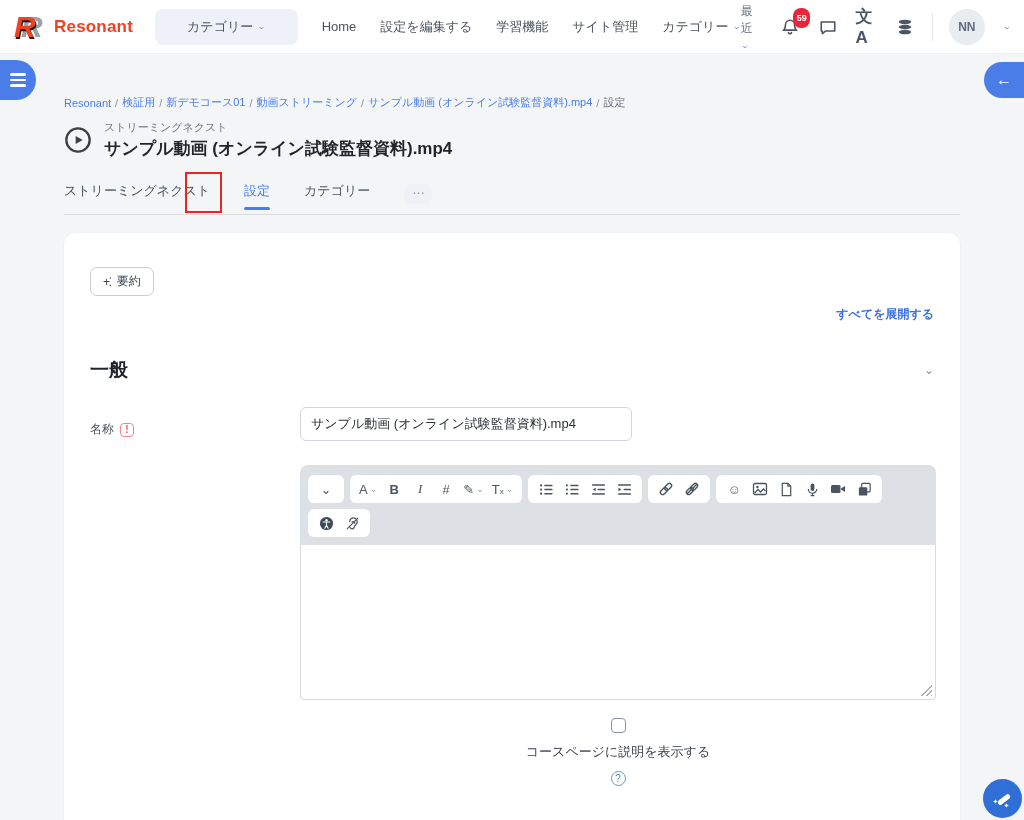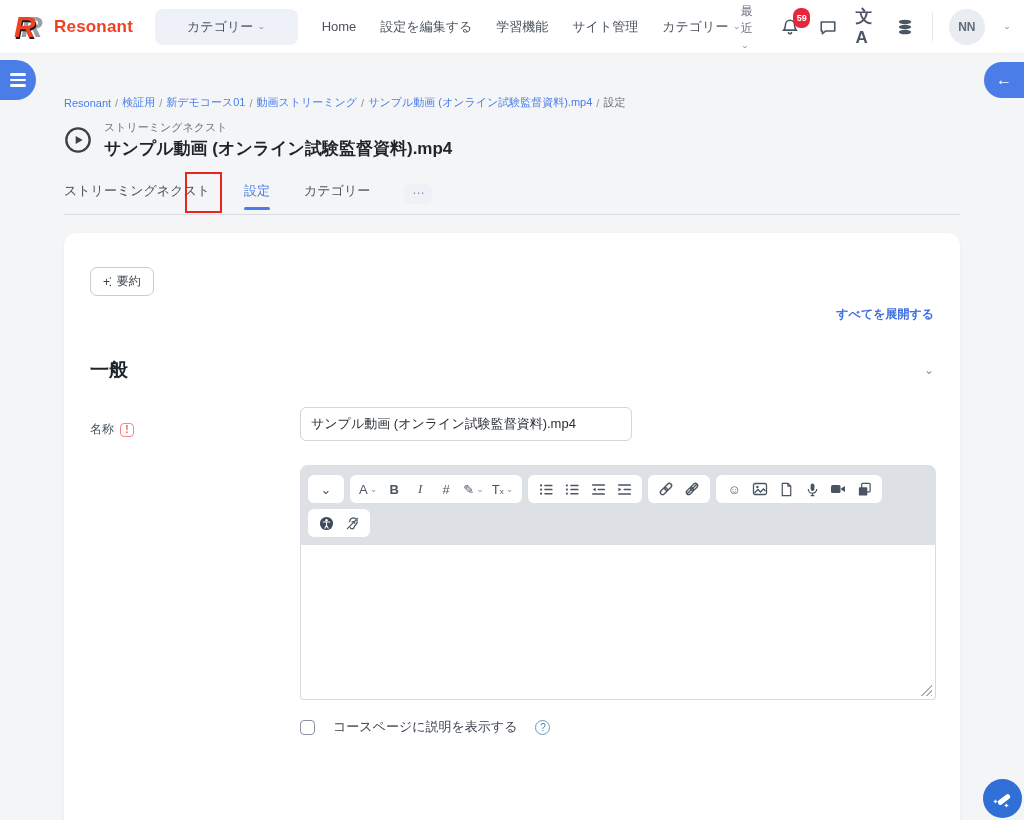--- a/index.html
+++ b/index.html
@@ -80,21 +80,21 @@
   .ed-btn { min-width:24px; height:22px; display:flex; align-items:center; justify-content:center; gap:2px; color:#4a5561; font-size:13px; cursor:pointer; border-radius:4px; padding:0 3px; }
   .ed-btn svg { display:block; }
   .ed-btn .b { font-weight:bold; }
   .ed-btn .i { font-style:italic; font-family:"Liberation Serif",serif; }
   .ed-btn .tchev { font-size:9px; color:#8a94a0; }
   .ed-btn .tx small { font-size:8px; }
   .ed-area { position:relative; height:155px; background:#fff; border:1px solid #d7dadf; border-top:none; border-radius:0 0 4px 4px; cursor:text; }
   .resize-grip { position:absolute; right:3px; bottom:3px; width:12px; height:12px; cursor:nwse-resize;
     background:repeating-linear-gradient(135deg, transparent 0 2px, #aab1b9 2px 3.5px); clip-path:polygon(100% 0, 100% 100%, 0 100%); }
 
-  .checkbox-row { display:flex; align-items:center; gap:18px; margin-top:18px; margin-left:210px; font-size:13px; color:#3a424c; }
+  .checkbox-row { display:flex; align-items:center; gap:10px; margin-top:18px; margin-left:210px; font-size:13px; color:#3a424c;flex-direction:column; }
   .checkbox { width:15px; height:15px; border:1.5px solid #8a94a0; border-radius:4px; background:#fff; cursor:pointer; }
   .help-circle { width:15px; height:15px; border:1.3px solid #6b9ab8; color:#4f87a8; border-radius:50%; font-size:10px; display:flex; align-items:center; justify-content:center; cursor:pointer; }
 
   .wand { position:relative; width:20px; height:20px; }
   .wand .stick { position:absolute; left:4px; top:8px; width:14px; height:5px; background:#fff; border-radius:2px; transform:rotate(-38deg); }
   .wand .s1,.wand .s2 { position:absolute; color:#fff; font-size:7px; }
   .wand .s1 { left:0px; top:9px; }
   .wand .s2 { left:11px; top:13px; }
 </style>
 </head>

